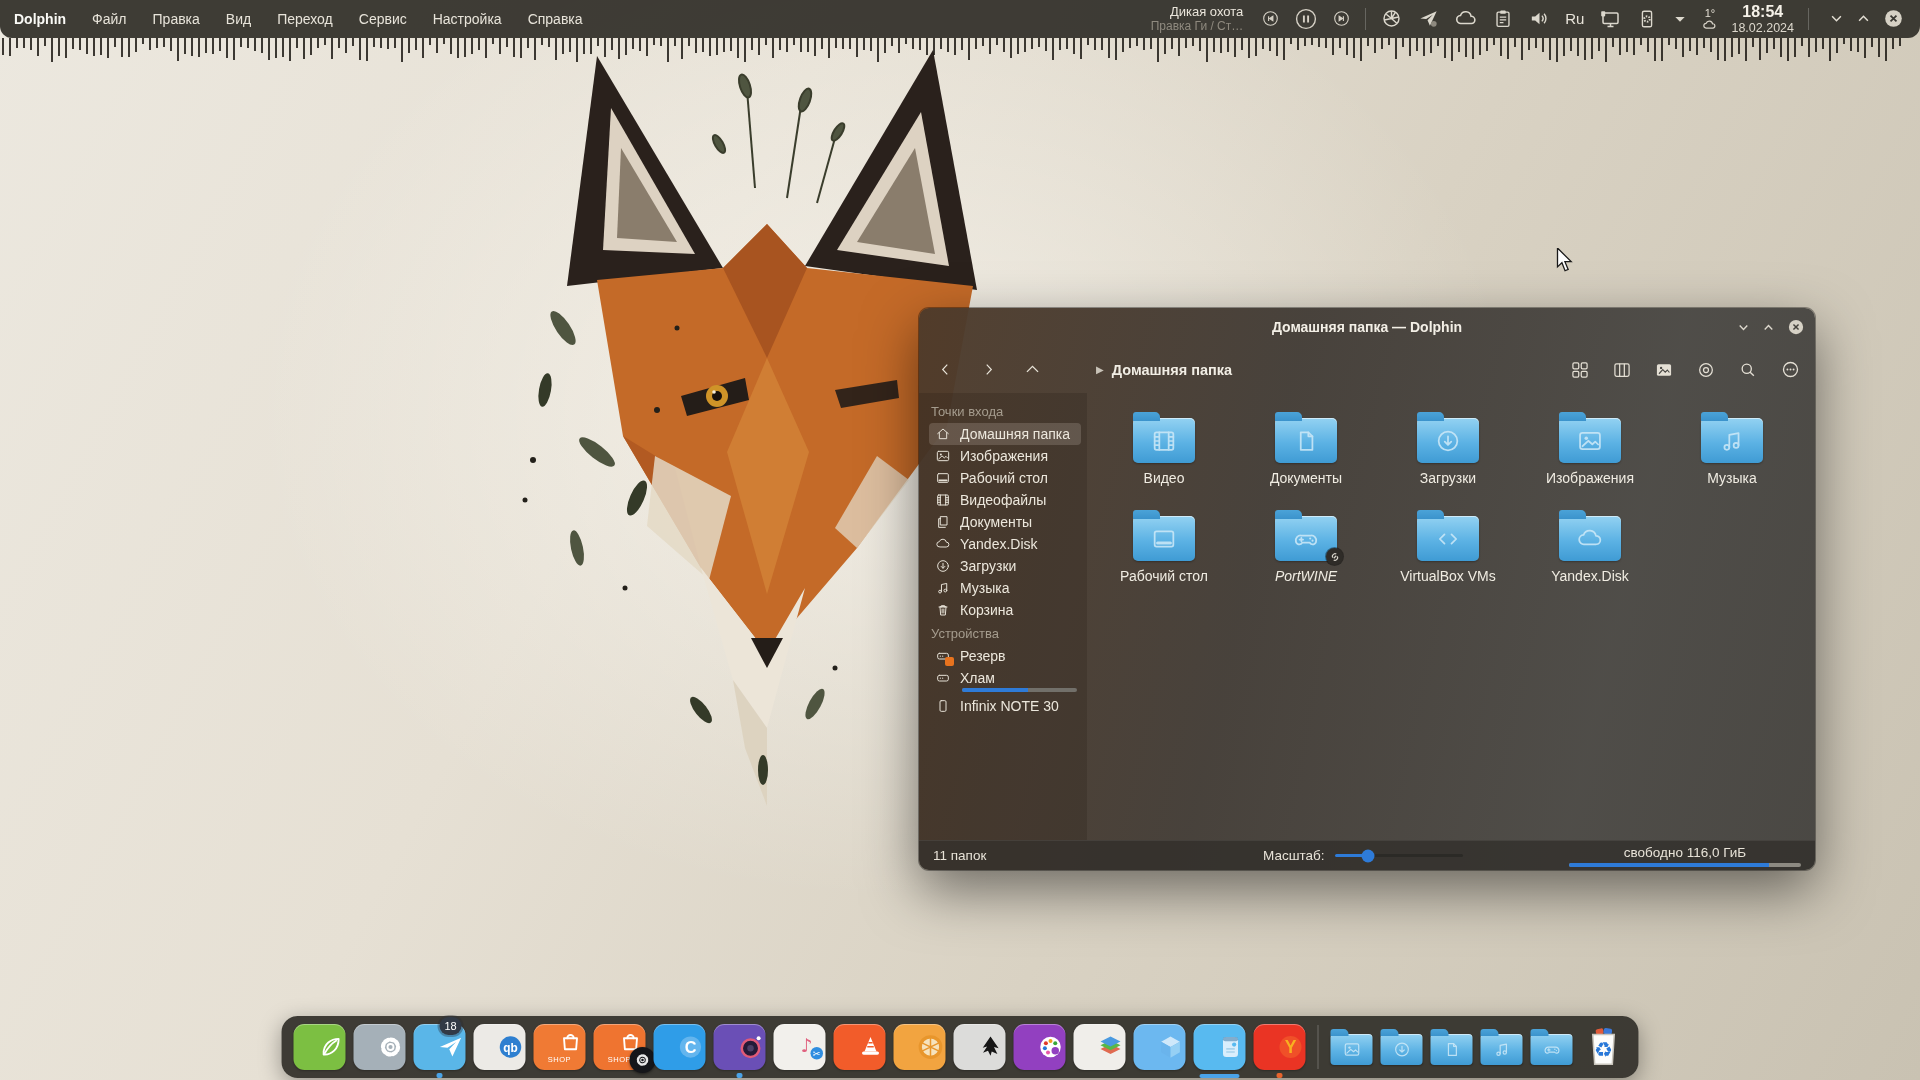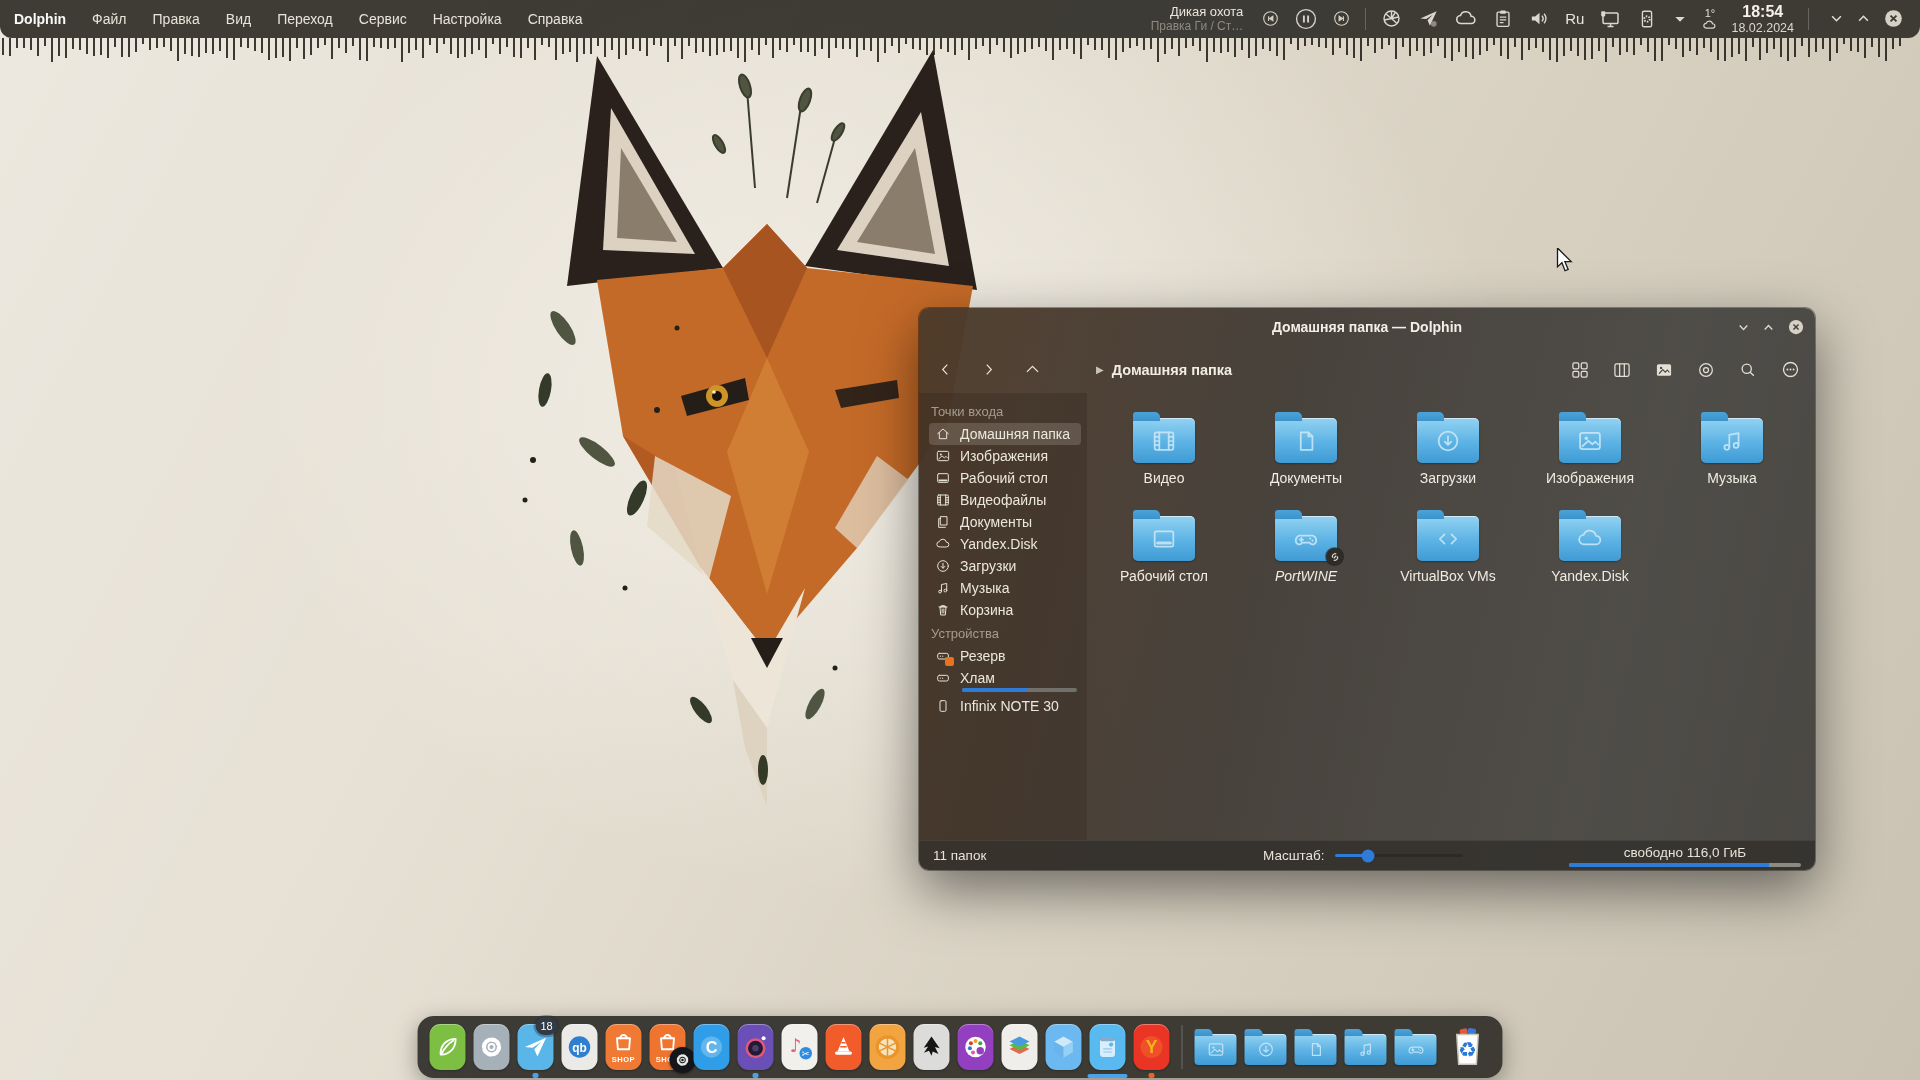--- a/index.html
+++ b/index.html
@@ -90,23 +90,23 @@
   .slider .fill { position:absolute; left:0; top:0; height:100%; border-radius:2px; background:#2e7bd8; }
   .slider .knob { position:absolute; top:50%; transform:translate(-50%,-50%); width:13px; height:13px; border-radius:50%; background:#2e7bd8; }
   .freewrap { margin-left:auto; width:232px; text-align:center; position:relative; padding-bottom:7px; }
   .capbar { position:absolute; left:0; right:0; bottom:0; height:4px; border-radius:2px; background:#8d8a82; overflow:hidden; }
   .capbar i { display:block; height:100%; background:#2e7bd8; }
 
   
   .dock { position:absolute; left:50%; transform:translateX(-50%); bottom:2px; height:62px;
     background:rgba(56,54,47,.97); border-radius:16px; display:flex; align-items:center; gap:8px;
     padding:0 12px; z-index:40; box-shadow:0 6px 22px rgba(0,0,0,.35); }
-  .tile { width:36px; height:46px; border-radius:11px; position:relative; display:flex; align-items:center; justify-content:center;
+  .tile { width:52px; height:46px; border-radius:11px; position:relative; display:flex; align-items:center; justify-content:flex-end;
     box-shadow:inset 0 1px 0 rgba(255,255,255,.35), 0 1px 2px rgba(0,0,0,.25); }
-  .tile .shoplabel { position:absolute; bottom:6px; left:0; right:0; text-align:center; font-size:7.5px; font-weight:bold; color:#fff; letter-spacing:.5px; }
+  .tile .shoplabel { position:absolute; bottom:6px; left:0; right:0; text-align:center; font-size:7.5px; font-weight:normal; color:#fff; letter-spacing:.5px; }
   .badge { position:absolute; top:-7px; left:50%; min-width:22px; height:18px; border-radius:9px; background:#323a46;
     color:#fff; font-size:11px; display:flex; align-items:center; justify-content:center; padding:0 4px;
     box-shadow:0 0 0 2px rgba(40,44,52,.35); }
   .gearbadge { position:absolute; right:-10px; bottom:-3px; width:26px; height:26px; border-radius:50%; background:#15161a;
     display:flex; align-items:center; justify-content:center; color:#e8e8e8; box-shadow:0 1px 3px rgba(0,0,0,.5); }
   .ind { position:absolute; bottom:-8px; left:50%; transform:translateX(-50%); width:6px; height:5px; border-radius:2px; background:#4aa3e8; }
   .ind.wide { width:40px; height:4px; }
   .ind.orange { background:#e8642c; }
   .dock-sep { width:1px; height:44px; background:rgba(255,255,255,.25); margin:0 4px; }
   .folder.sm { width:42px; height:31px; border-radius:4px; margin-top:5px; }

